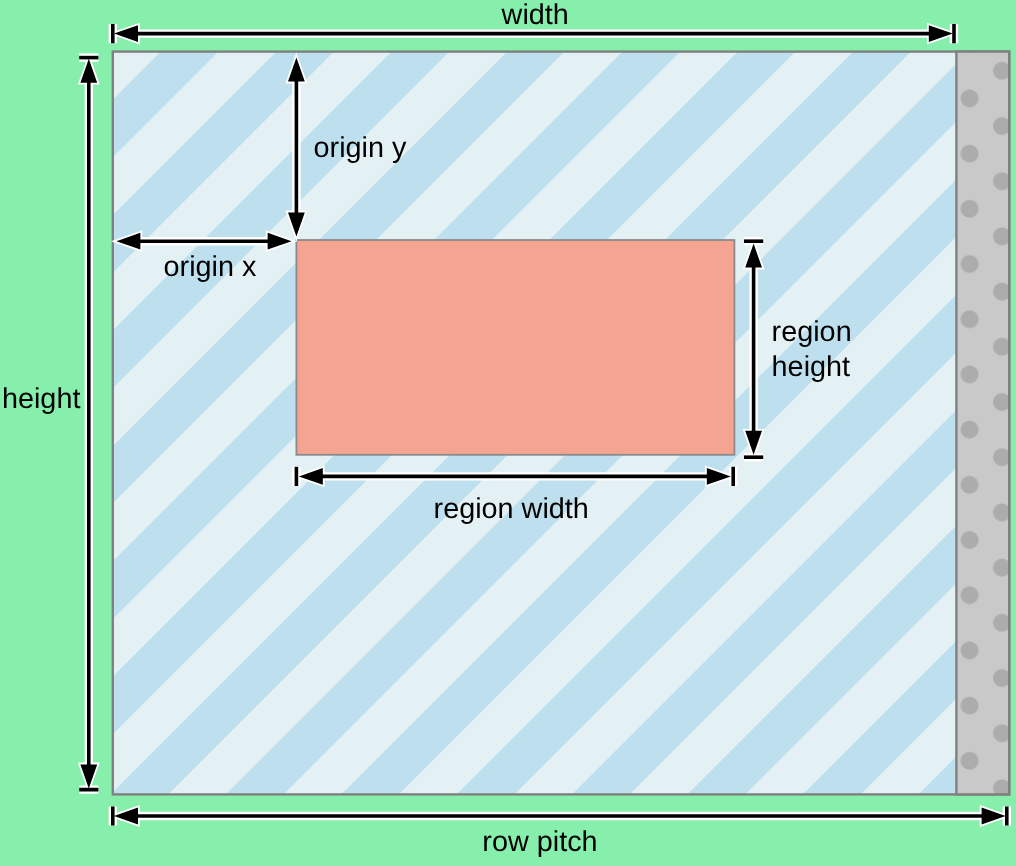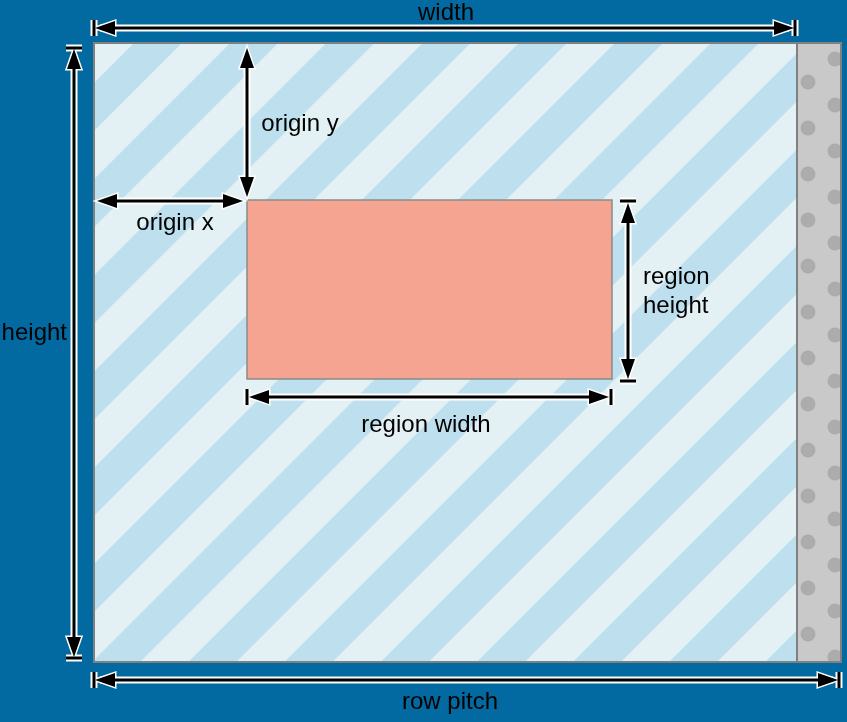--- a/index.html
+++ b/index.html
@@ -1,16 +1,16 @@
 <!DOCTYPE html>
 <html><head>
 <meta charset="utf-8">
 <style>
   html, body { margin: 0; padding: 0; background: #ffffff; }
-  .stage { position: relative; width: 847px; height: 722px; background: #0369a1; }
+  .stage { position: relative; width: 847px; height: 722px; background: #86efac; }
   svg { display: block; }
   text {
     font-family: "Liberation Sans", "DejaVu Sans", sans-serif;
     font-size: 24px;
     fill: #000000;
   }
   .case  { stroke: #ffffff; stroke-width: 7; fill: none; stroke-linecap: butt; }
   .shaft { stroke: #000000; stroke-width: 3; fill: none; }
   .tick  { stroke: #000000; stroke-width: 3; }
   .tcase { stroke: #ffffff; stroke-width: 7; }

